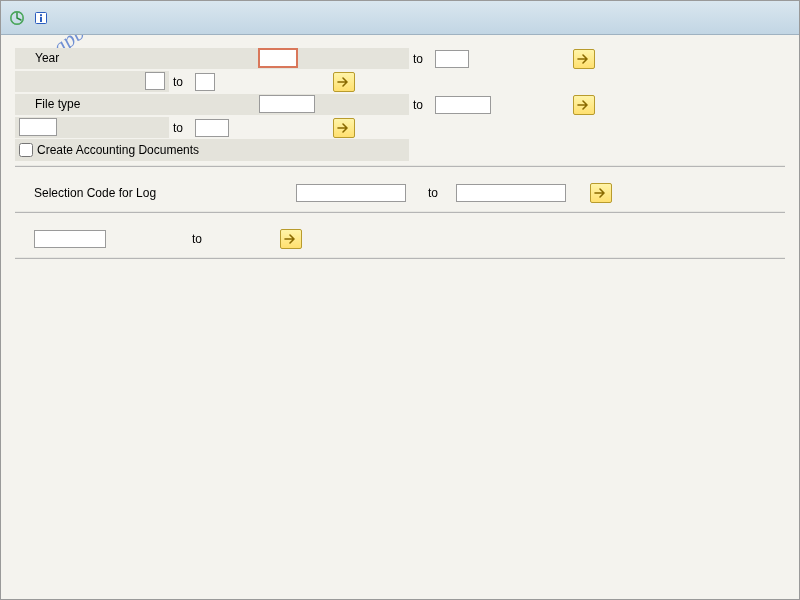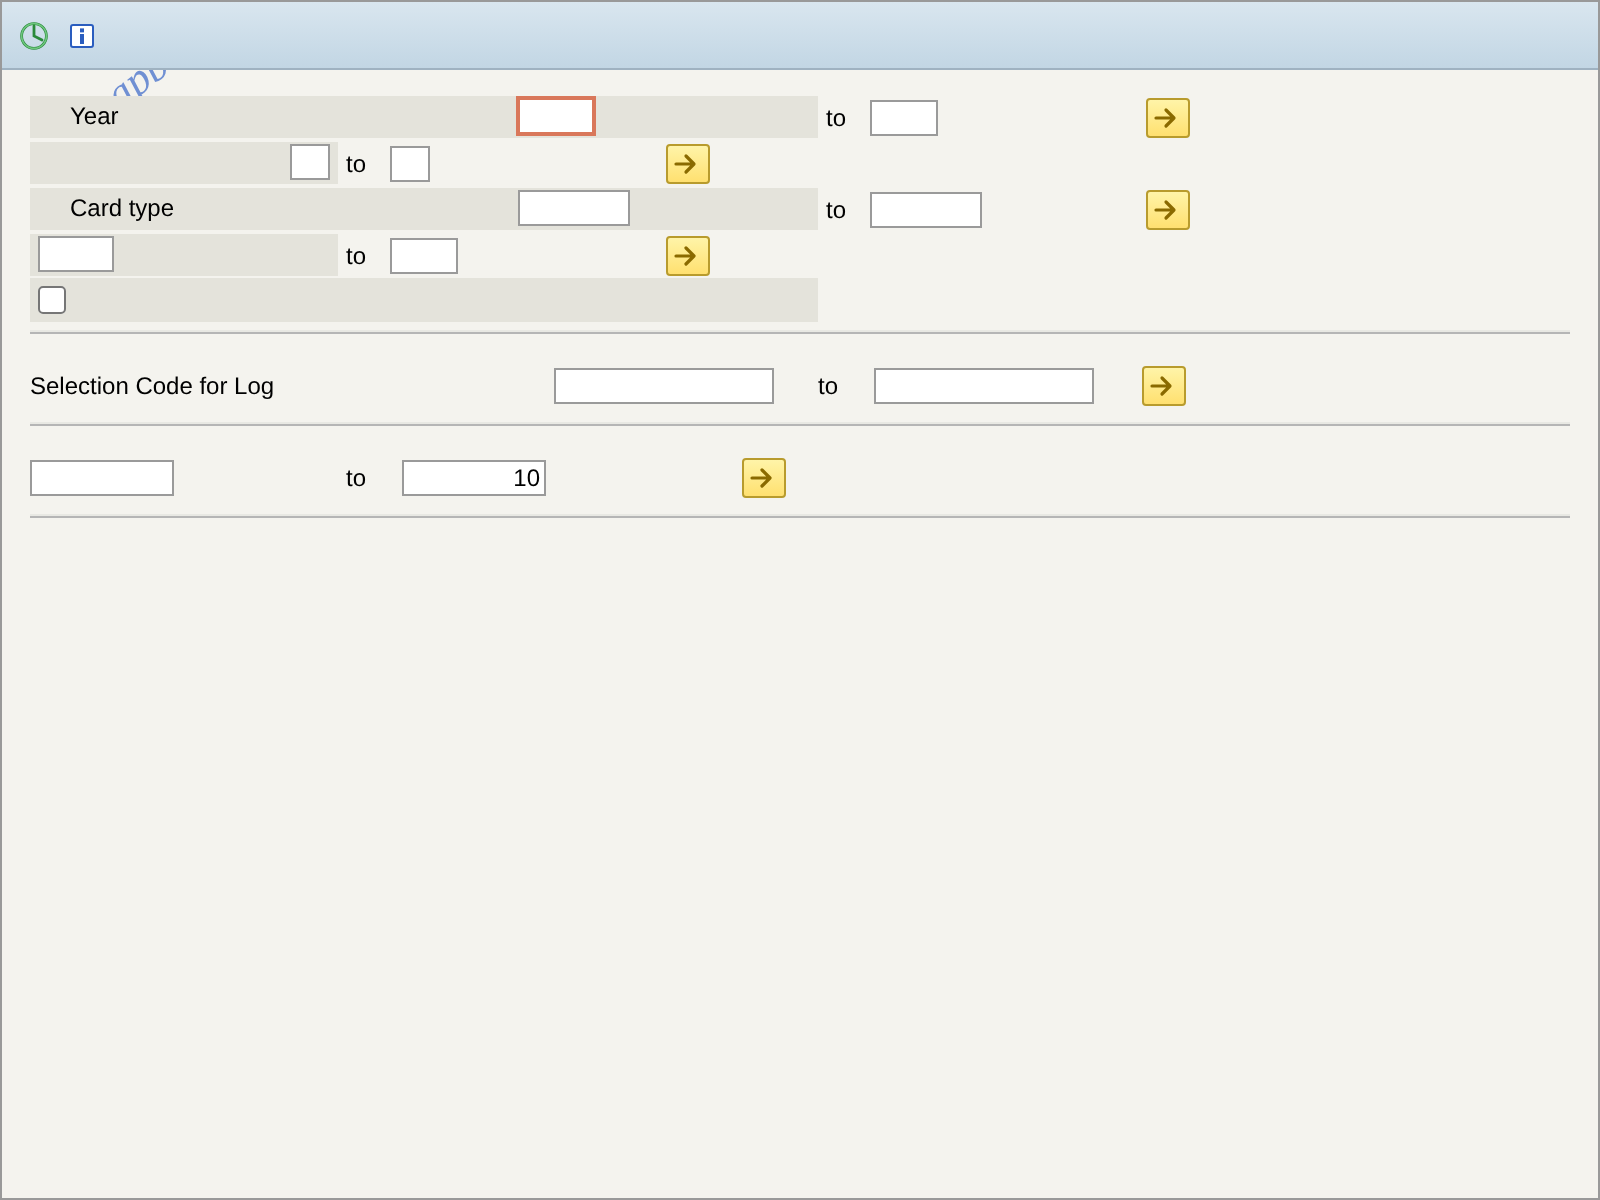--- a/index.html
+++ b/index.html
@@ -124,20 +124,21 @@
     padding-left: 2px;
   }
   input[type=checkbox]{
     width:14px;height:14px;margin:0 4px 0 2px;
   }
   .row-plain {
     display: flex;
     align-items: center;
     height: 28px;
     margin-top: 6px;
+    margin-left: 19px;
   }
   .plain-label {
     width: 262px;
     padding-left: 0;
   }
   .plain-from { width: 132px; }
   .plain-from input { width: 110px; }
   .plain-from.short input { width: 72px; }
   .plain-to-lbl { width: 28px; }
   .plain-to { width: 110px; }
@@ -207,21 +208,21 @@
         <div class="to-col"><input type="text" style="width: 20px;" value=""></div>
         <div class="spacer"></div>
         <div class="multi-btn">
           <svg width="14" height="12" viewBox="0 0 14 12">
               <path d="M1 6 H9 M6 2 L10 6 L6 10" fill="none" stroke="#8a6a00" stroke-width="1.6" stroke-linecap="round" stroke-linejoin="round"></path>
             </svg>
         </div>
       </div>
 
       <div class="row">
-        <div class="label-col">Card type</div>
+        <div class="label-col">File type</div>
         <div class="from-col">
           <input type="text" class="w-med" value="" style="">
         </div>
         <div class="to-label">to</div>
         <div class="to-col"><input type="text" class="w-med" value="" style=""></div>
         <div class="spacer"></div>
         <div class="multi-btn">
           <svg width="14" height="12" viewBox="0 0 14 12">
               <path d="M1 6 H9 M6 2 L10 6 L6 10" fill="none" stroke="#8a6a00" stroke-width="1.6" stroke-linecap="round" stroke-linejoin="round"></path>
             </svg>
@@ -237,20 +238,21 @@
         <div class="spacer"></div>
         <div class="multi-btn">
           <svg width="14" height="12" viewBox="0 0 14 12">
               <path d="M1 6 H9 M6 2 L10 6 L6 10" fill="none" stroke="#8a6a00" stroke-width="1.6" stroke-linecap="round" stroke-linejoin="round"></path>
             </svg>
         </div>
       </div>
 
       <div class="checkbox-row">
         <input type="checkbox" style="">
+        <span>Create Accounting Documents</span>
       </div>
     </div>
 
     <div class="section">
       <div class="row-plain">
         <div class="plain-label">Selection Code for Log</div>
         <div class="plain-from"><input type="text" class="w-long" value="" style=""></div>
         <div class="plain-to-lbl">to</div>
         <div class="plain-to"><input type="text" class="w-long" value="" style=""></div>
         <div style="width:24px"></div>
@@ -260,21 +262,20 @@
             </svg>
         </div>
       </div>
     </div>
 
     <div class="section">
       <div class="row-plain">
         <div class="plain-from short"><input type="text" value="" style=""></div>
         <div style="width:26px"></div>
         <div class="plain-to-lbl">to</div>
-        <div class="plain-to short"><input type="text" class="right-align" value="10" style=""></div>
         <div style="width:60px"></div>
         <div class="multi-btn">
           <svg width="14" height="12" viewBox="0 0 14 12">
               <path d="M1 6 H9 M6 2 L10 6 L6 10" fill="none" stroke="#8a6a00" stroke-width="1.6" stroke-linecap="round" stroke-linejoin="round"></path>
             </svg>
         </div>
       </div>
     </div>
 
   </div>

